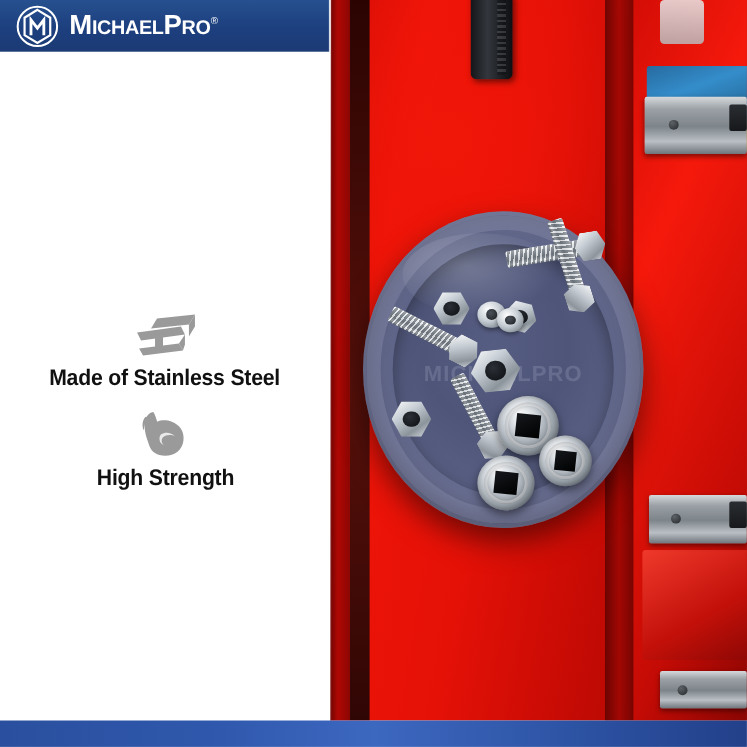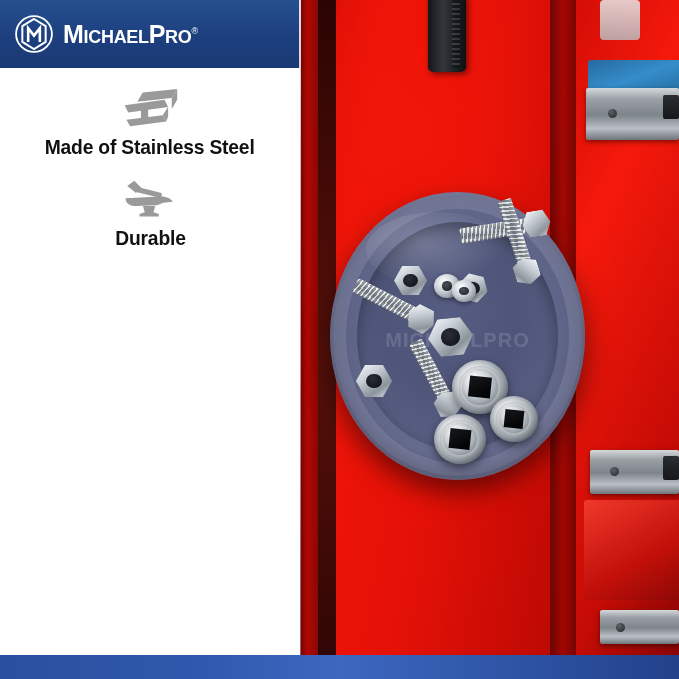--- a/index.html
+++ b/index.html
@@ -87,33 +87,33 @@
   .socket{position:absolute;border-radius:50%;
        background:radial-gradient(circle at 36% 30%,#ffffff 0%,#d2d8de 28%,#9aa2aa 62%,#6d757d 82%,#c9d0d6 100%);
        box-shadow:0 4px 9px rgba(0,0,0,.5), inset 0 0 6px rgba(0,0,0,.3);}
   .socket .sq{position:absolute;left:50%;top:50%;transform:translate(-50%,-50%) rotate(6deg);
        background:linear-gradient(150deg,#15181c,#000);}
   .socket .ring{position:absolute;left:12%;top:12%;width:76%;height:76%;border-radius:50%;
        box-shadow:inset 0 0 0 3px rgba(255,255,255,.35), inset 0 0 8px rgba(0,0,0,.45);}
 
   
   .left{position:absolute;left:0;top:0;width:300px;height:655px;background:#fff;}
-  .header{position:absolute;left:0;top:0;width:300px;height:68px;
+  .header{position:absolute;left:0;top:0;width:300px;height:47px;
        background:linear-gradient(180deg,#26508f,#1d3f7e 55%,#1b3a75);
        display:flex;align-items:center;}
   .logo-wrap{display:flex;align-items:center;padding-left:14px;}
   .logo-mark{width:40px;height:40px;flex:0 0 40px;}
   .logo-text{margin-left:9px;color:#fff;font-weight:bold;font-size:25px;
        letter-spacing:-.3px;line-height:1;white-space:nowrap;
        font-family:"Liberation Sans",sans-serif;position:relative;}
   .logo-text .sm{font-size:18px;}
   .logo-text .reg{font-size:9px;vertical-align:super;font-weight:normal;}
 
   .features{position:absolute;left:0;top:57px;width:300px;height:598px;
-       display:flex;flex-direction:column;justify-content:flex-start;
+       display:flex;flex-direction:column;justify-content:center;
        padding-top:22px;box-sizing:border-box;}
   .feature{display:flex;flex-direction:column;align-items:center;margin-bottom:11px;}
   .feature .ico{height:50px;display:flex;align-items:flex-end;justify-content:center;}
   .feature .cap{margin-top:6px;font-size:20.5px;font-weight:bold;color:#111;
        letter-spacing:-.2px;white-space:nowrap;
        font-family:"Liberation Sans",sans-serif;
        transform:scaleX(.94);transform-origin:center;}
 
   .bottombar{position:absolute;left:0;top:655px;width:679px;height:24px;
        background:linear-gradient(90deg,#2a4f9e,#2f58ac 28%,#3d68c0 50%,#2c52a2 78%,#23408a);}
@@ -241,35 +241,35 @@
               <polygon points="4,20 48,14 52,22 8,28"></polygon>
               <polygon points="22,22 30,21 30,34 22,35"></polygon>
               <polygon points="6,36 46,31 50,38 10,43"></polygon>
               <polygon points="46,31 52,22 52,32 50,38"></polygon>
             </g>
           </svg>
         </span>
         <span class="cap">Made of Stainless Steel</span>
       </div>
 
-
       <div class="feature">
         <span class="ico">
-          <svg viewBox="0 0 64 46" width="56" height="42">
-            <g fill="#9a9a9a">
-              <path d="M6 8 L14 2 L22 10 L16 16 Z"></path>
-              <rect x="17" y="9" width="30" height="6" rx="2" transform="rotate(14 17 9)"></rect>
-              <path d="M4 22 L44 20 C50 20 56 22 58 26 L50 27
-                       C46 27 44 29 40 30 L16 31 C8 31 4 27 4 22 Z"></path>
-              <path d="M24 31 L38 31 L36 38 L42 40 L42 43 L20 43 L20 40 L26 38 Z"></path>
-            </g>
+          <svg viewBox="0 0 52 52" width="46" height="46">
+            <path fill="#9a9a9a" d="M14 4 C8 5 5 11 5 18 C5 26 8 33 10 39
+                 C12 45 18 49 26 49 C36 49 44 43 45 33
+                 C46 24 41 17 33 14 C28 12 22 12 18 14
+                 C17 11 16 7 14 4 Z"></path>
+            <path fill="#e9e9e9" d="M22 27 C26 24 33 25 36 29 C33 27 27 27 24 30
+                 C22 32 22 36 25 38 C20 37 19 30 22 27 Z"></path>
+            <path fill="#9a9a9a" d="M6 9 C3 12 2 18 4 23 C5 18 6 13 8 10 Z"></path>
           </svg>
         </span>
-        <span class="cap">Durable</span>
-      </div>
+        <span class="cap">High Strength</span>
+      </div>
+
 
 
 
 
     </div>
     <div class="divider"></div>
   </div>
 
   <div class="bottombar"></div>
 </div>

